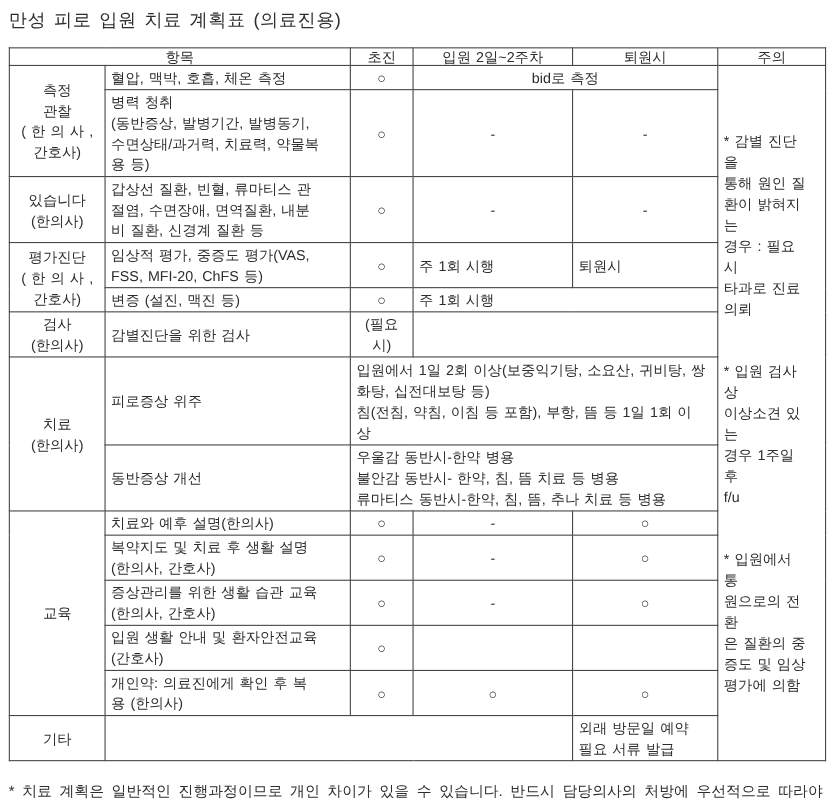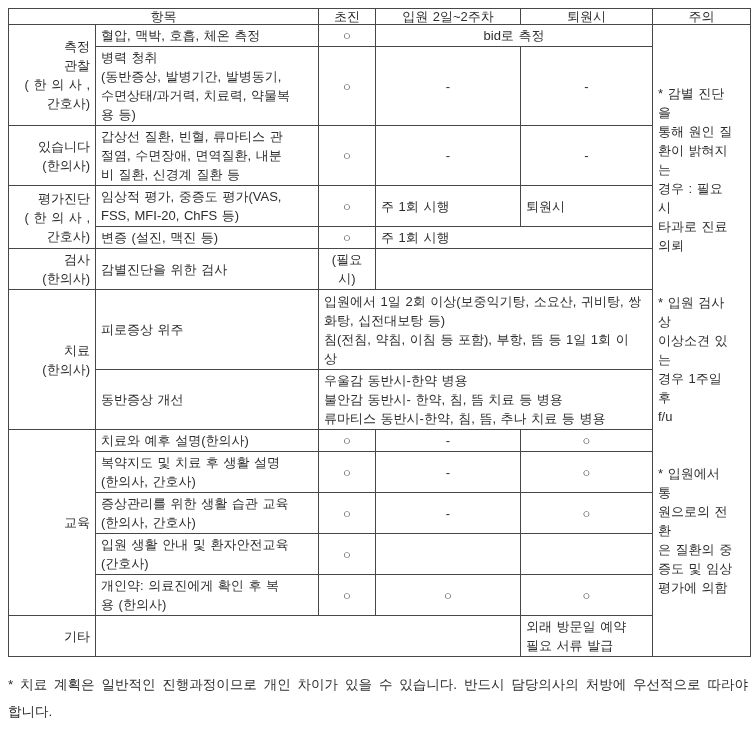--- a/index.html
+++ b/index.html
@@ -38,21 +38,21 @@
     vertical-align: middle;
     white-space: pre-line;
     overflow: hidden;
     word-spacing: 1px;
   }
   tr.hdr td {
     text-align: center;
     padding: 0 2px;
     line-height: 15px;
   }
-  td.cat  { text-align: right; }
+  td.cat  { text-align: center; }
   td.item { text-align: left; }
   td.left { text-align: left; margin-top: 12px; }
   td.mark { text-align: center; }
   td.caution {
     vertical-align: middle;
     padding: 2px 5px;
   }
   td.caution p { margin: 0 12px 19px 0; }
   td.caution p:last-child { margin-bottom: 0; }
   .footnote {
@@ -62,20 +62,21 @@
     text-align: justify;
     word-spacing: 3px;
     white-space: normal;
   }
 </style>
 </head>
 <body>
 
 <div class="page">
 
+  <h1 class="doc-title">만성 피로 입원 치료 계획표 (의료진용)</h1>
 
   <table class="plan">
     <colgroup>
       <col style="width:87px">
       <col style="width:223px">
       <col style="width:57px">
       <col style="width:145px">
       <col style="width:132px">
       <col style="width:98px">
     </colgroup>

